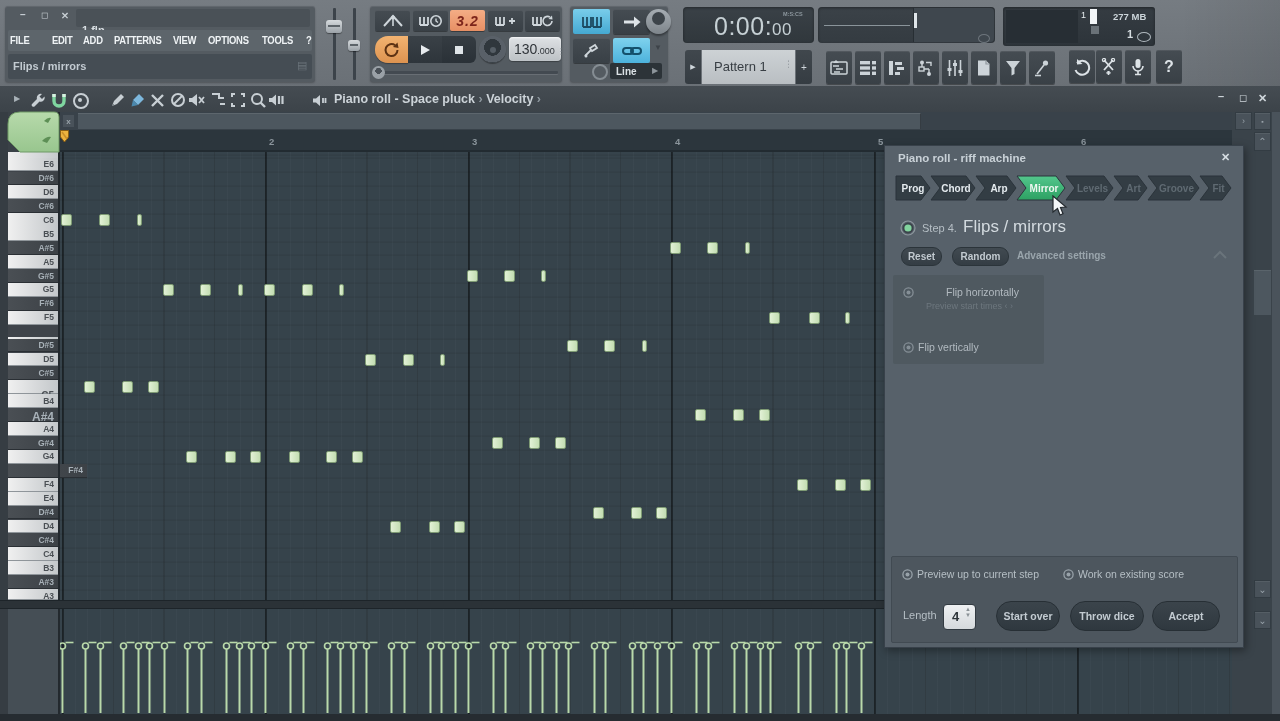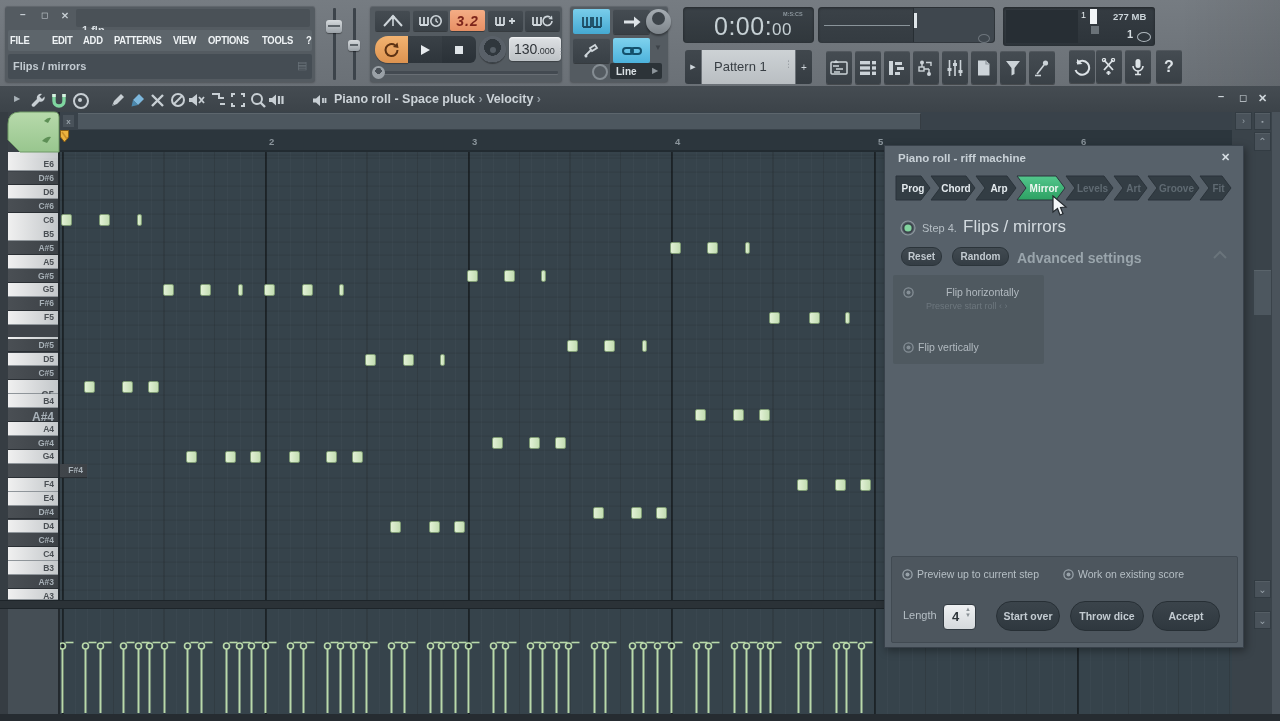--- a/index.html
+++ b/index.html
@@ -725,31 +725,31 @@
       <circle cx="9" cy="9" r="3.6" fill="#82d49e"></circle>
     </svg>
 <div class="t" style="left:922px;top:222px;color:#b6bfc5;font-size:11px;">Step 4.</div>
 <div class="t" style="left:963px;top:217px;color:#d3dadf;font-size:17px;">Flips / mirrors</div>
 <div class="a" style="left:901px;top:247px;width:41px;height:19px;background:linear-gradient(#414a51,#343d44);border:1px solid #2b343a;box-sizing:border-box;border-radius:9px;">
       <div class="ic" style="color:#c2cad0;font-size:10px;font-weight:bold;">Reset</div>
     </div>
 <div class="a" style="left:952px;top:247px;width:57px;height:19px;background:linear-gradient(#414a51,#343d44);border:1px solid #2b343a;box-sizing:border-box;border-radius:9px;">
       <div class="ic" style="color:#c2cad0;font-size:10px;font-weight:bold;">Random</div>
     </div>
-<div class="t" style="left:1017px;top:250px;color:#9aa5ac;font-size:14px;font-weight:bold;">Advanced settings</div>
+<div class="t" style="left:1017px;top:250px;color:#9aa5ac;font-size:10px;font-weight:bold;">Advanced settings</div>
 <svg class="a" style="left:1212px;top:249px;" width="16" height="12">
       <path d="M2 9 L8 3 L14 9" stroke="#6a747b" stroke-width="2" fill="none"></path>
     </svg>
 <div class="a" style="left:893px;top:275px;width:151px;height:89px;background:#4f5960;border-radius:2px;"></div>
 <svg class="a" style="left:903px;top:287px;" width="11" height="11">
       <circle cx="5.5" cy="5.5" r="4.6" fill="none" stroke="#858f96" stroke-width="1.3"></circle>
       <circle cx="5.5" cy="5.5" r="2" fill="#858f96"></circle>
     </svg>
 <div class="t" style="left:918px;top:286px;color:#b2bac0;font-size:10.5px;margin-left:28px;">Flip horizontally</div>
-<div class="t" style="left:926px;top:301px;color:#6d777e;font-size:9px;">Preserve start roll ‹ ›</div>
+<div class="t" style="left:926px;top:301px;color:#6d777e;font-size:9px;">Preview start times ‹ ›</div>
 <svg class="a" style="left:903px;top:342px;" width="11" height="11">
       <circle cx="5.5" cy="5.5" r="4.6" fill="none" stroke="#858f96" stroke-width="1.3"></circle>
       <circle cx="5.5" cy="5.5" r="2" fill="#858f96"></circle>
     </svg>
 <div class="t" style="left:918px;top:341px;color:#b2bac0;font-size:10.5px;">Flip vertically</div>
 <div class="a" style="left:891px;top:556px;width:347px;height:87px;background:#4d565e;border:1px solid #414a52;box-sizing:border-box;border-radius:2px;"></div>
 <svg class="a" style="left:902px;top:569px;" width="11" height="11">
       <circle cx="5.5" cy="5.5" r="4.6" fill="none" stroke="#98a2a9" stroke-width="1.3"></circle>
       <circle cx="5.5" cy="5.5" r="2" fill="#98a2a9"></circle>
     </svg>

